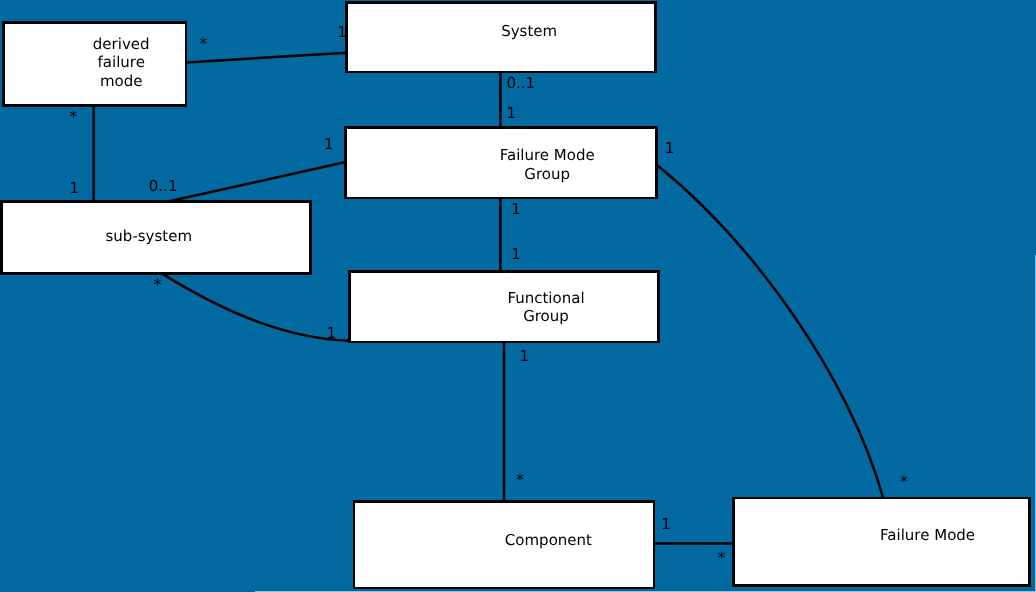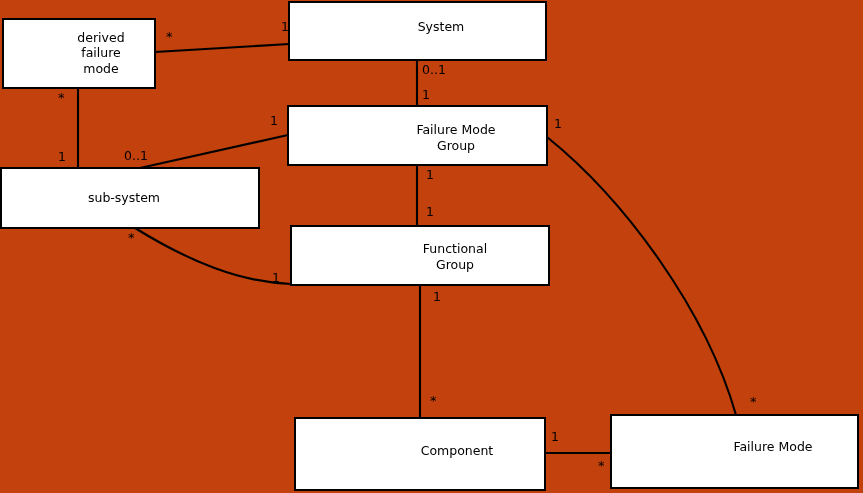--- a/index.html
+++ b/index.html
@@ -8,21 +8,21 @@
     padding: 0;
     background: #ffffff;
   }
   body {
     font-family: "DejaVu Sans", sans-serif;
   }
   #diagram-root {
     position: relative;
     width: 863px;
     height: 493px;
-    background: #c2410c;
+    background: #0369a1;
     overflow: hidden;
   }
   svg#uml-canvas {
     display: block;
     width: 863px;
     height: 493px;
   }
   .uml-box-rect {
     fill: #ffffff;
     stroke: #000000;

